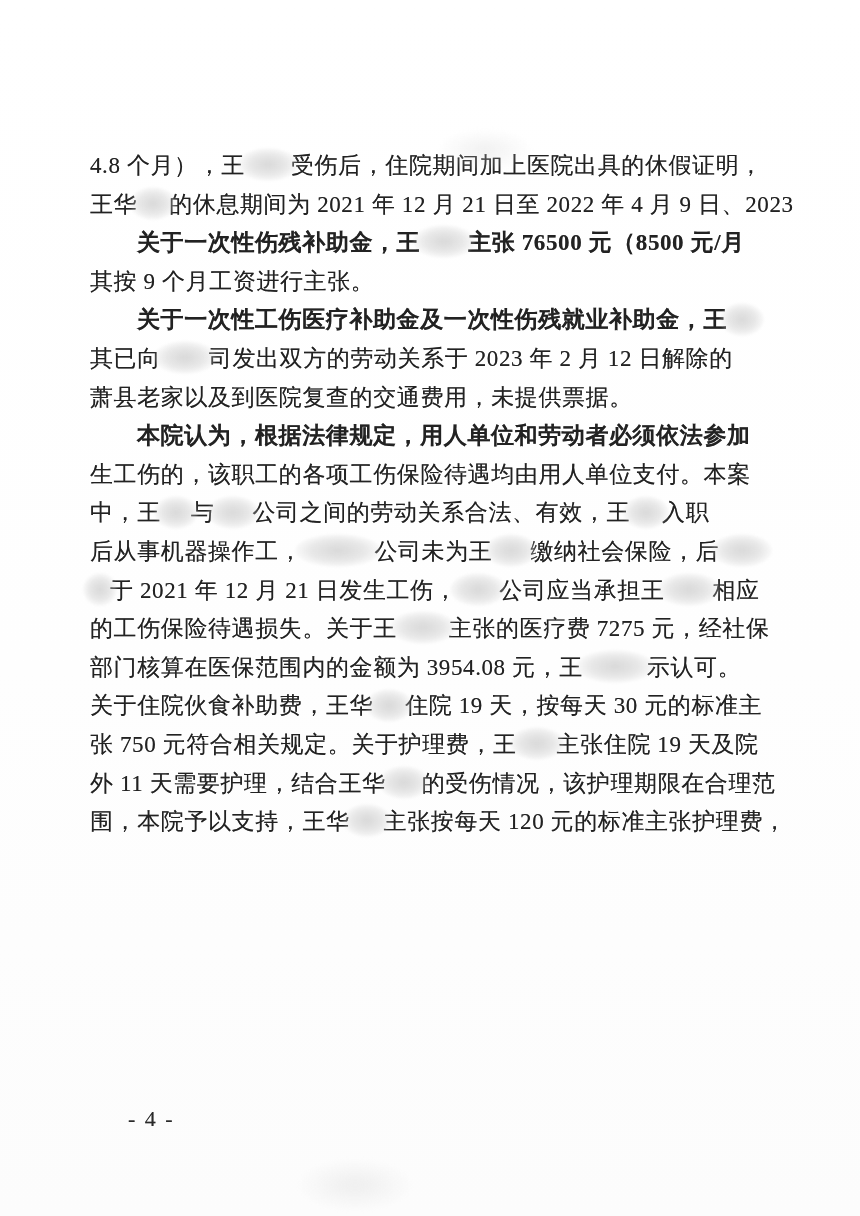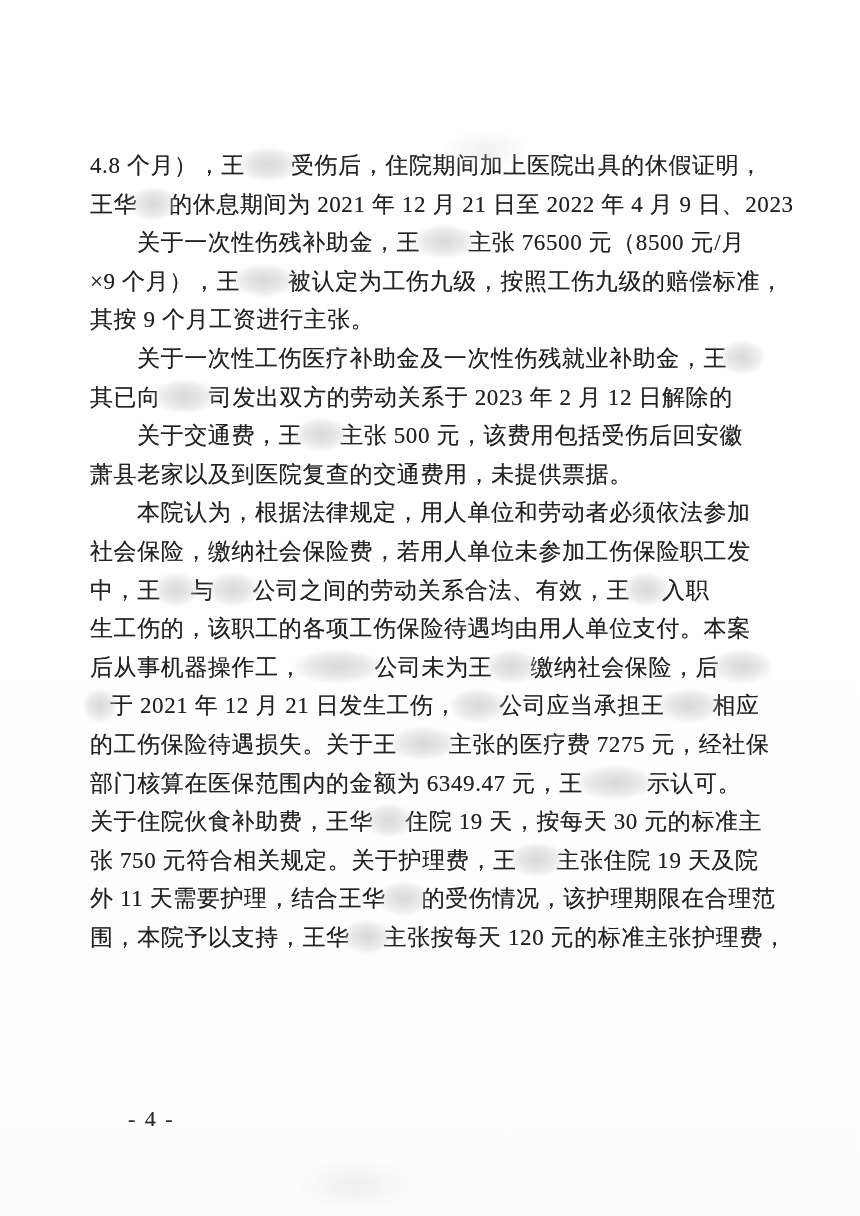--- a/index.html
+++ b/index.html
@@ -27,20 +27,21 @@
   .line {
     height: 38.6px;
     line-height: 38.6px;
     font-size: 23px;
     letter-spacing: 0.6px;
     white-space: nowrap;
     text-shadow: 0 0 0.5px rgba(30,30,30,0.55);
   }
   .line.indent {
     padding-left: 47px;
+    font-weight: bold;
   }
   .redact {
     display: inline-block;
     height: 33px;
     border-radius: 50%;
     vertical-align: middle;
     margin: 0 -7px;
     transform: translateY(-3px);
     background: radial-gradient(ellipse at center,
       rgba(186,186,186,0.55) 0%,
@@ -71,34 +72,31 @@
   }
 </style>
 </head>
 <body>
 
 <div class="page">
   <div class="content">
       <div class="line"><span>4.8 个月），王</span><span class="redact" style="width: 60px;"></span><span>受伤后，住院期间加上医院出具的休假证明，</span></div>
       <div class="line"><span>王华</span><span class="redact" style="width: 46px;"></span><span>的休息期间为 2021 年 12 月 21 日至 2022 年 4 月 9 日、2023</span></div>
       <div class="line indent"><span>关于一次性伤残补助金，王</span><span class="redact" style="width: 62px;"></span><span>主张 76500 元（8500 元/月</span></div>
-      <div class="line"><span>×9 个月），王</span><span class="redact" style="width: 62px;"></span><span>被认定为工伤九级，按照工伤九级的赔偿标准，</span></div>
       <div class="line"><span>其按 9 个月工资进行主张。</span></div>
       <div class="line indent"><span>关于一次性工伤医疗补助金及一次性伤残就业补助金，王</span><span class="redact" style="width: 44px;"></span></div>
       <div class="line"><span>其已向</span><span class="redact" style="width: 62px;"></span><span>司发出双方的劳动关系于 2023 年 2 月 12 日解除的</span></div>
-      <div class="line indent"><span>关于交通费，王</span><span class="redact" style="width: 52px;"></span><span>主张 500 元，该费用包括受伤后回安徽</span></div>
       <div class="line"><span>萧县老家以及到医院复查的交通费用，未提供票据。</span></div>
       <div class="line indent"><span>本院认为，根据法律规定，用人单位和劳动者必须依法参加</span></div>
-      <div class="line"><span>社会保险，缴纳社会保险费，若用人单位未参加工伤保险职工发</span></div>
+      <div class="line"><span>生工伤的，该职工的各项工伤保险待遇均由用人单位支付。本案</span></div>
       <div class="line"><span>中，王</span><span class="redact" style="width: 44px;"></span><span>与</span><span class="redact" style="width: 52px;"></span><span>公司之间的劳动关系合法、有效，王</span><span class="redact" style="width: 46px;"></span><span>入职</span></div>
-      <div class="line"><span>生工伤的，该职工的各项工伤保险待遇均由用人单位支付。本案</span></div>
       <div class="line"><span>后从事机器操作工，</span><span class="redact" style="width: 86px;"></span><span>公司未为王</span><span class="redact" style="width: 52px;"></span><span>缴纳社会保险，后</span><span class="redact" style="width: 60px;"></span></div>
       <div class="line"><span class="redact" style="width: 34px;"></span><span>于 2021 年 12 月 21 日发生工伤，</span><span class="redact" style="width: 56px;"></span><span>公司应当承担王</span><span class="redact" style="width: 62px;"></span><span>相应</span></div>
       <div class="line"><span>的工伤保险待遇损失。关于王</span><span class="redact" style="width: 66px;"></span><span>主张的医疗费 7275 元，经社保</span></div>
-      <div class="line"><span>部门核算在医保范围内的金额为 6349.47 元，王</span><span class="redact" style="width: 78px;"></span><span>示认可。</span></div>
+      <div class="line"><span>部门核算在医保范围内的金额为 3954.08 元，王</span><span class="redact" style="width: 78px;"></span><span>示认可。</span></div>
       <div class="line"><span>关于住院伙食补助费，王华</span><span class="redact" style="width: 46px;"></span><span>住院 19 天，按每天 30 元的标准主</span></div>
       <div class="line"><span>张 750 元符合相关规定。关于护理费，王</span><span class="redact" style="width: 54px;"></span><span>主张住院 19 天及院</span></div>
       <div class="line"><span>外 11 天需要护理，结合王华</span><span class="redact" style="width: 50px;"></span><span>的受伤情况，该护理期限在合理范</span></div>
       <div class="line"><span>围，本院予以支持，王华</span><span class="redact" style="width: 48px;"></span><span>主张按每天 120 元的标准主张护理费，</span></div>
     </div>
   <div class="page-number">- 4 -</div>
   <div class="smudge" style="left:440px; top:130px; width:90px; height:40px;"></div>
   <div class="smudge" style="left:300px; top:1160px; width:110px; height:50px;"></div>
 </div>
 

